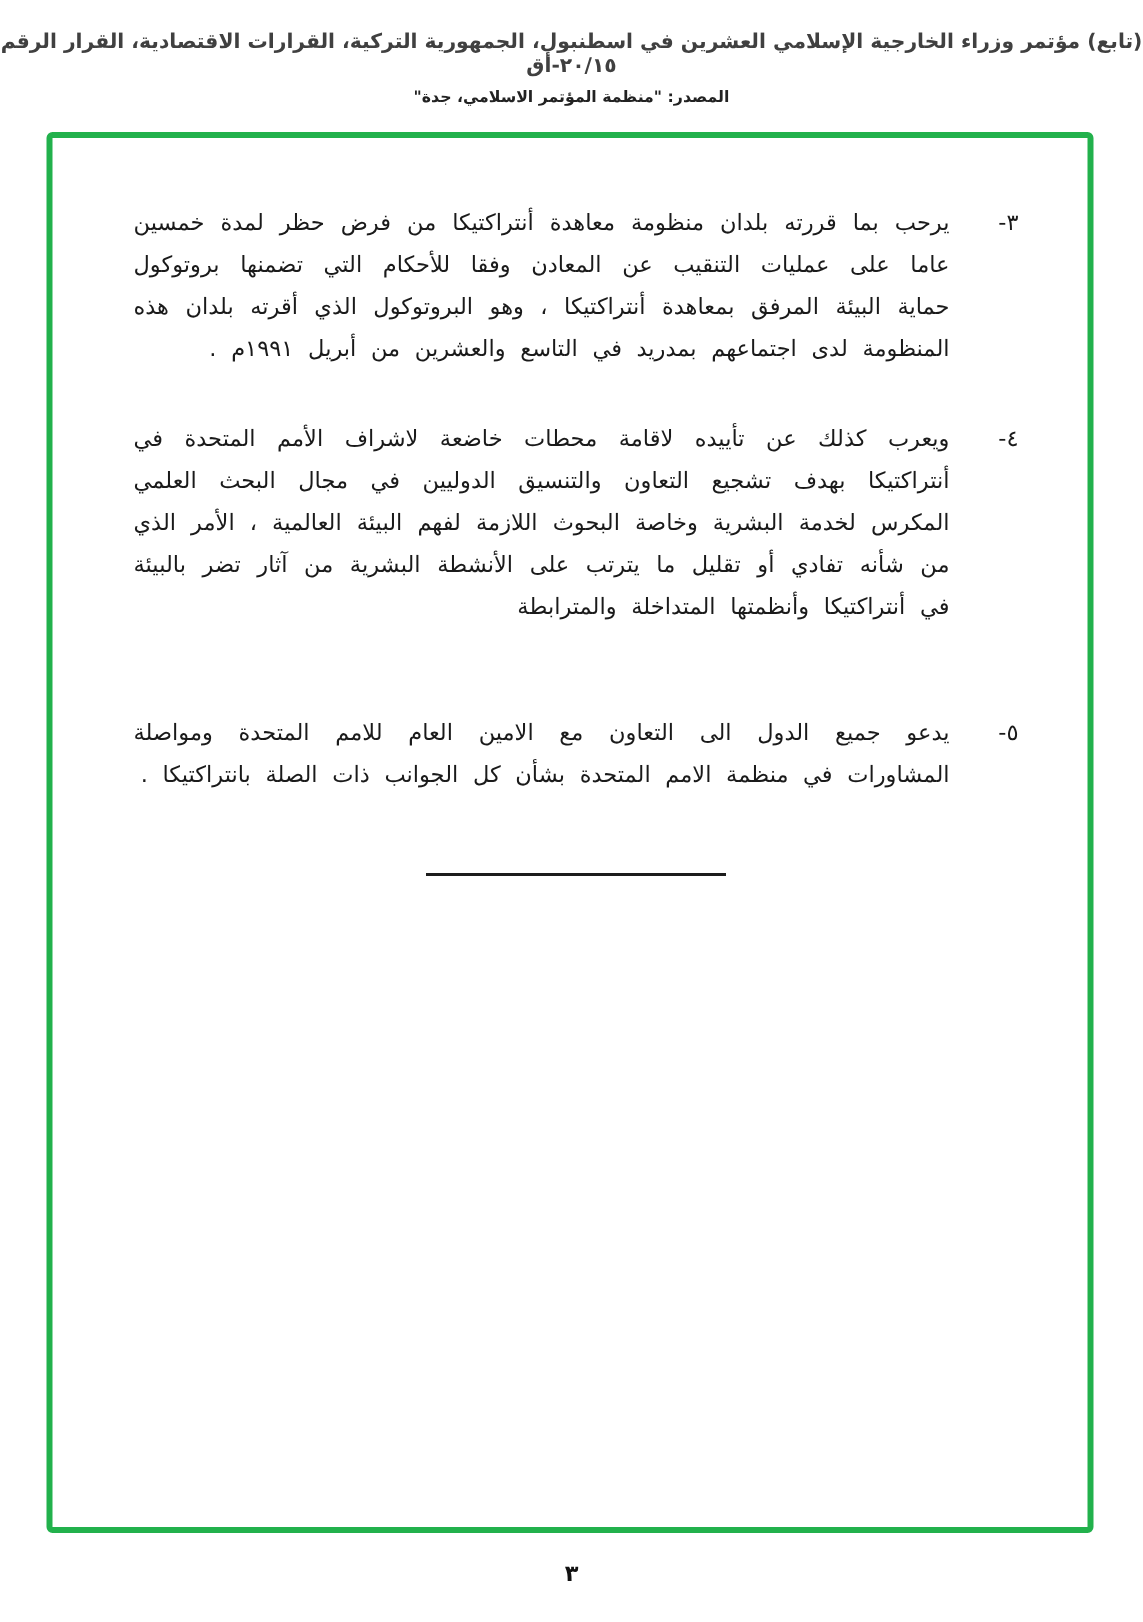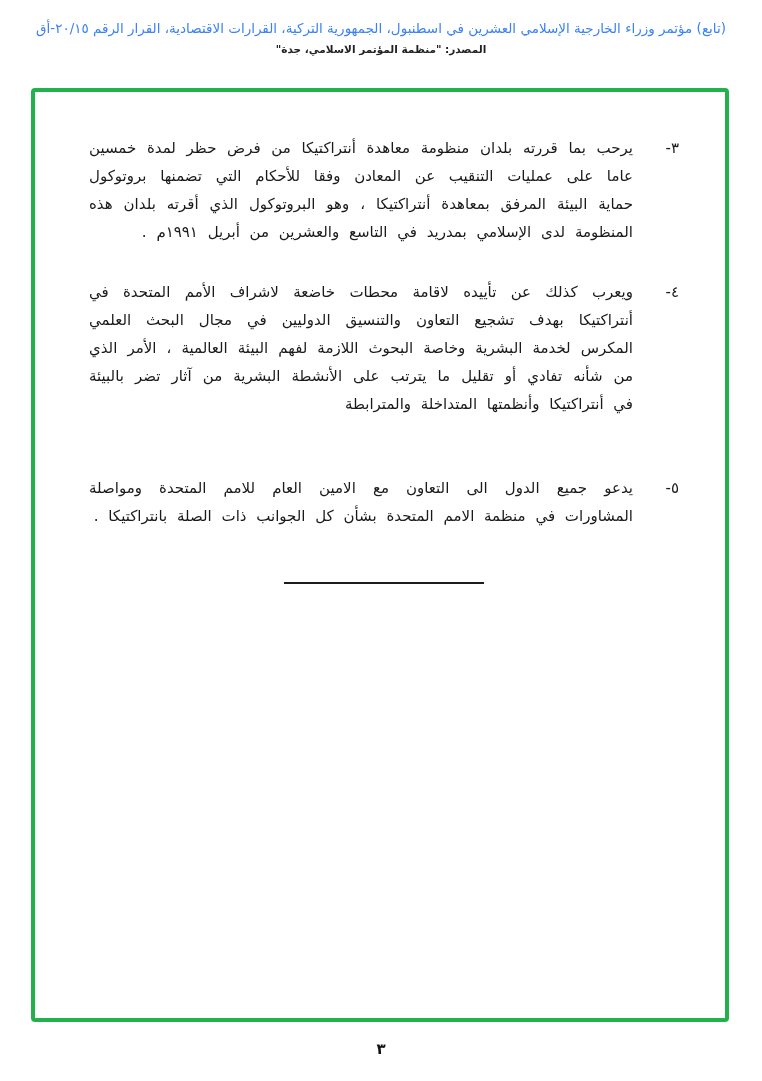--- a/index.html
+++ b/index.html
@@ -20,23 +20,23 @@
   .doc-header {
     position: absolute;
     top: 20px;
     left: 0;
     width: 100%;
     text-align: center;
     direction: rtl;
   }
   .doc-header .line1 {
     font-size: 13.5px;
-    font-weight: normal;
+    font-weight: bold;
     letter-spacing: 0;
-    color: #3b82f6;
+    color: #404040;
   }
   .doc-header .line2 {
     font-size: 10.5px;
     font-weight: bold;
     margin-top: 7px;
     color: #222;
   }
 
   
   .scan-frame {
@@ -105,21 +105,21 @@
 <div class="doc-header">
   <div class="line1">(تابع) مؤتمر وزراء الخارجية الإسلامي العشرين في اسطنبول، الجمهورية التركية، القرارات الاقتصادية، القرار الرقم ٢٠/١٥-أق</div>
   <div class="line2">المصدر: "منظمة المؤتمر الاسلامي، جدة"</div>
 </div>
 
 <div class="scan-frame" style="border-color: rgb(34, 177, 76);">
   <div class="doc-body">
 
     <div class="para p3">
       <span class="num">٣-</span>
-      <p class="text">يرحب بما قررته بلدان منظومة معاهدة أنتراكتيكا من فرض حظر لمدة خمسين عاما على عمليات التنقيب عن المعادن وفقا للأحكام التي تضمنها بروتوكول حماية البيئة المرفق بمعاهدة أنتراكتيكا ، وهو البروتوكول الذي أقرته بلدان هذه المنظومة لدى الإسلامي بمدريد في التاسع والعشرين من أبريل ١٩٩١م .</p>
+      <p class="text">يرحب بما قررته بلدان منظومة معاهدة أنتراكتيكا من فرض حظر لمدة خمسين عاما على عمليات التنقيب عن المعادن وفقا للأحكام التي تضمنها بروتوكول حماية البيئة المرفق بمعاهدة أنتراكتيكا ، وهو البروتوكول الذي أقرته بلدان هذه المنظومة لدى اجتماعهم بمدريد في التاسع والعشرين من أبريل ١٩٩١م .</p>
     </div>
 
     <div class="para p4">
       <span class="num">٤-</span>
       <p class="text">ويعرب كذلك عن تأييده لاقامة محطات خاضعة لاشراف الأمم المتحدة في أنتراكتيكا بهدف تشجيع التعاون والتنسيق الدوليين في مجال البحث العلمي المكرس لخدمة البشرية وخاصة البحوث اللازمة لفهم البيئة العالمية ، الأمر الذي من شأنه تفادي أو تقليل ما يترتب على الأنشطة البشرية من آثار تضر بالبيئة في أنتراكتيكا وأنظمتها المتداخلة والمترابطة</p>
     </div>
 
     <div class="para p5">
       <span class="num">٥-</span>
       <p class="text">يدعو جميع الدول الى التعاون مع الامين العام للامم المتحدة ومواصلة المشاورات في منظمة الامم المتحدة بشأن كل الجوانب ذات الصلة بانتراكتيكا .</p>

